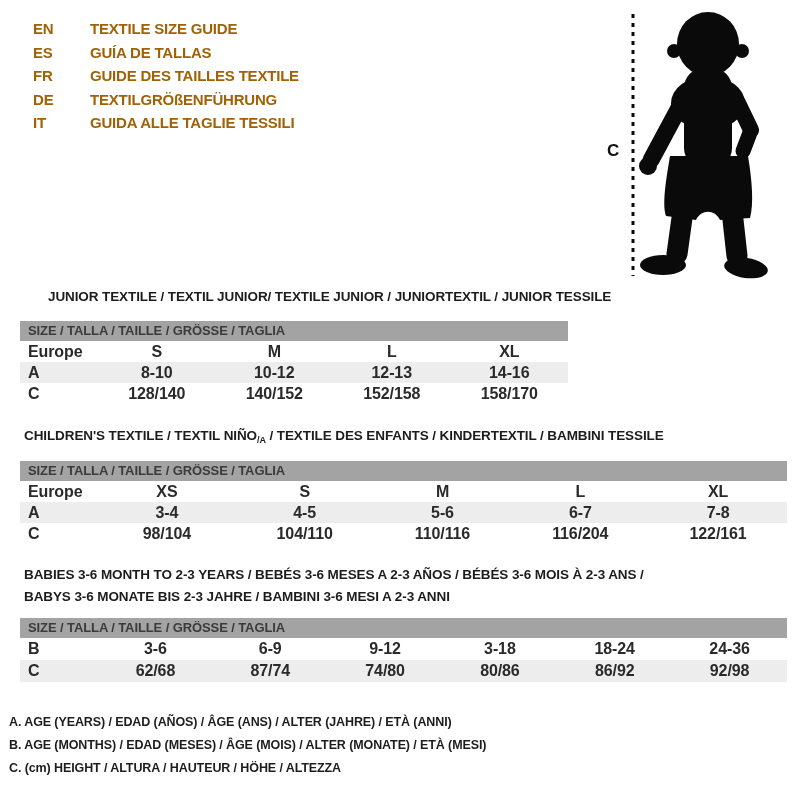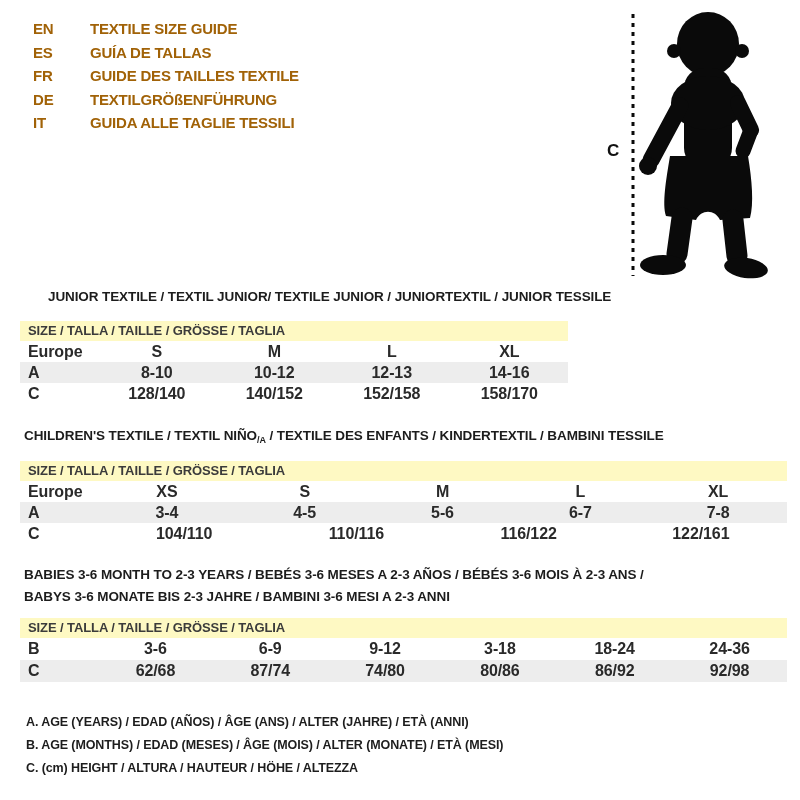--- a/index.html
+++ b/index.html
@@ -24,33 +24,33 @@
   .section-title{font-weight:bold;font-size:13.5px;letter-spacing:-0.1px;color:#1c1c1c;white-space:nowrap;}
   .t1-title{left:8px;top:289px;margin-left:40px;}
   .t2-title{left:24px;top:428px;}
   .t3-title{left:24px;top:564px;line-height:22px;white-space:normal;width:740px;}
 
   
   .tbl{position:absolute;}
   .t1{left:20px;top:321px;width:548px;}
   .t2{left:20px;top:461px;width:767px;}
   .t3{left:20px;top:618px;width:767px;}
-  .band{height:20px;line-height:20px;background:#fef9c3;color:#3b3b3b;
+  .band{height:20px;line-height:20px;background:#a3a3a3;color:#3b3b3b;
     font-weight:bold;font-size:13px;padding-left:8px;letter-spacing:-0.1px;}
   .row{display:flex;height:21px;line-height:21px;font-weight:bold;font-size:16px;
     color:#2a2a2a;letter-spacing:-0.1px;}
   .t3 .row{height:22px;line-height:22px;}
   .row.stripe{background:#ededed;}
   .cell{flex:1;text-align:center;}
   .cell.label{flex:0 0 70px;text-align:left;padding-left:8px;}
 
   .sub{font-size:9px;vertical-align:-3px;}
 
   
-  .notes{left:26px;top:711px;}
+  .notes{left:9px;top:711px;}
   .note{height:23px;line-height:23px;font-weight:bold;font-size:12.5px;
     letter-spacing:-0.1px;color:#1d1d1d;white-space:nowrap;}
 </style>
 </head>
 <body>
 
 <div class="abs legend">
   <div class="legend-row">
     <span class="legend-code">EN</span>
     <span>TEXTILE SIZE GUIDE</span>
@@ -139,23 +139,24 @@
       <div class="row stripe">
         <div class="cell label">A</div>
         <div class="cell">3-4</div>
         <div class="cell">4-5</div>
         <div class="cell">5-6</div>
         <div class="cell">6-7</div>
         <div class="cell">7-8</div>
       </div>
       <div class="row">
         <div class="cell label">C</div>
+        <div class="cell">98/104</div>
         <div class="cell">104/110</div>
         <div class="cell">110/116</div>
-        <div class="cell">116/122</div>
+        <div class="cell">116/204</div>
         <div class="cell">122/161</div>
       </div>
     </div>
 </div>
 
 <div class="abs section-title t3-title">
   <div>BABIES 3-6 MONTH TO 2-3 YEARS / BEBÉS 3-6 MESES A 2-3 AÑOS / BÉBÉS 3-6 MOIS À 2-3 ANS /</div>
   <div>BABYS 3-6 MONATE BIS 2-3 JAHRE / BAMBINI 3-6 MESI A 2-3 ANNI</div>
 </div>
 <div class="tbl t3">

